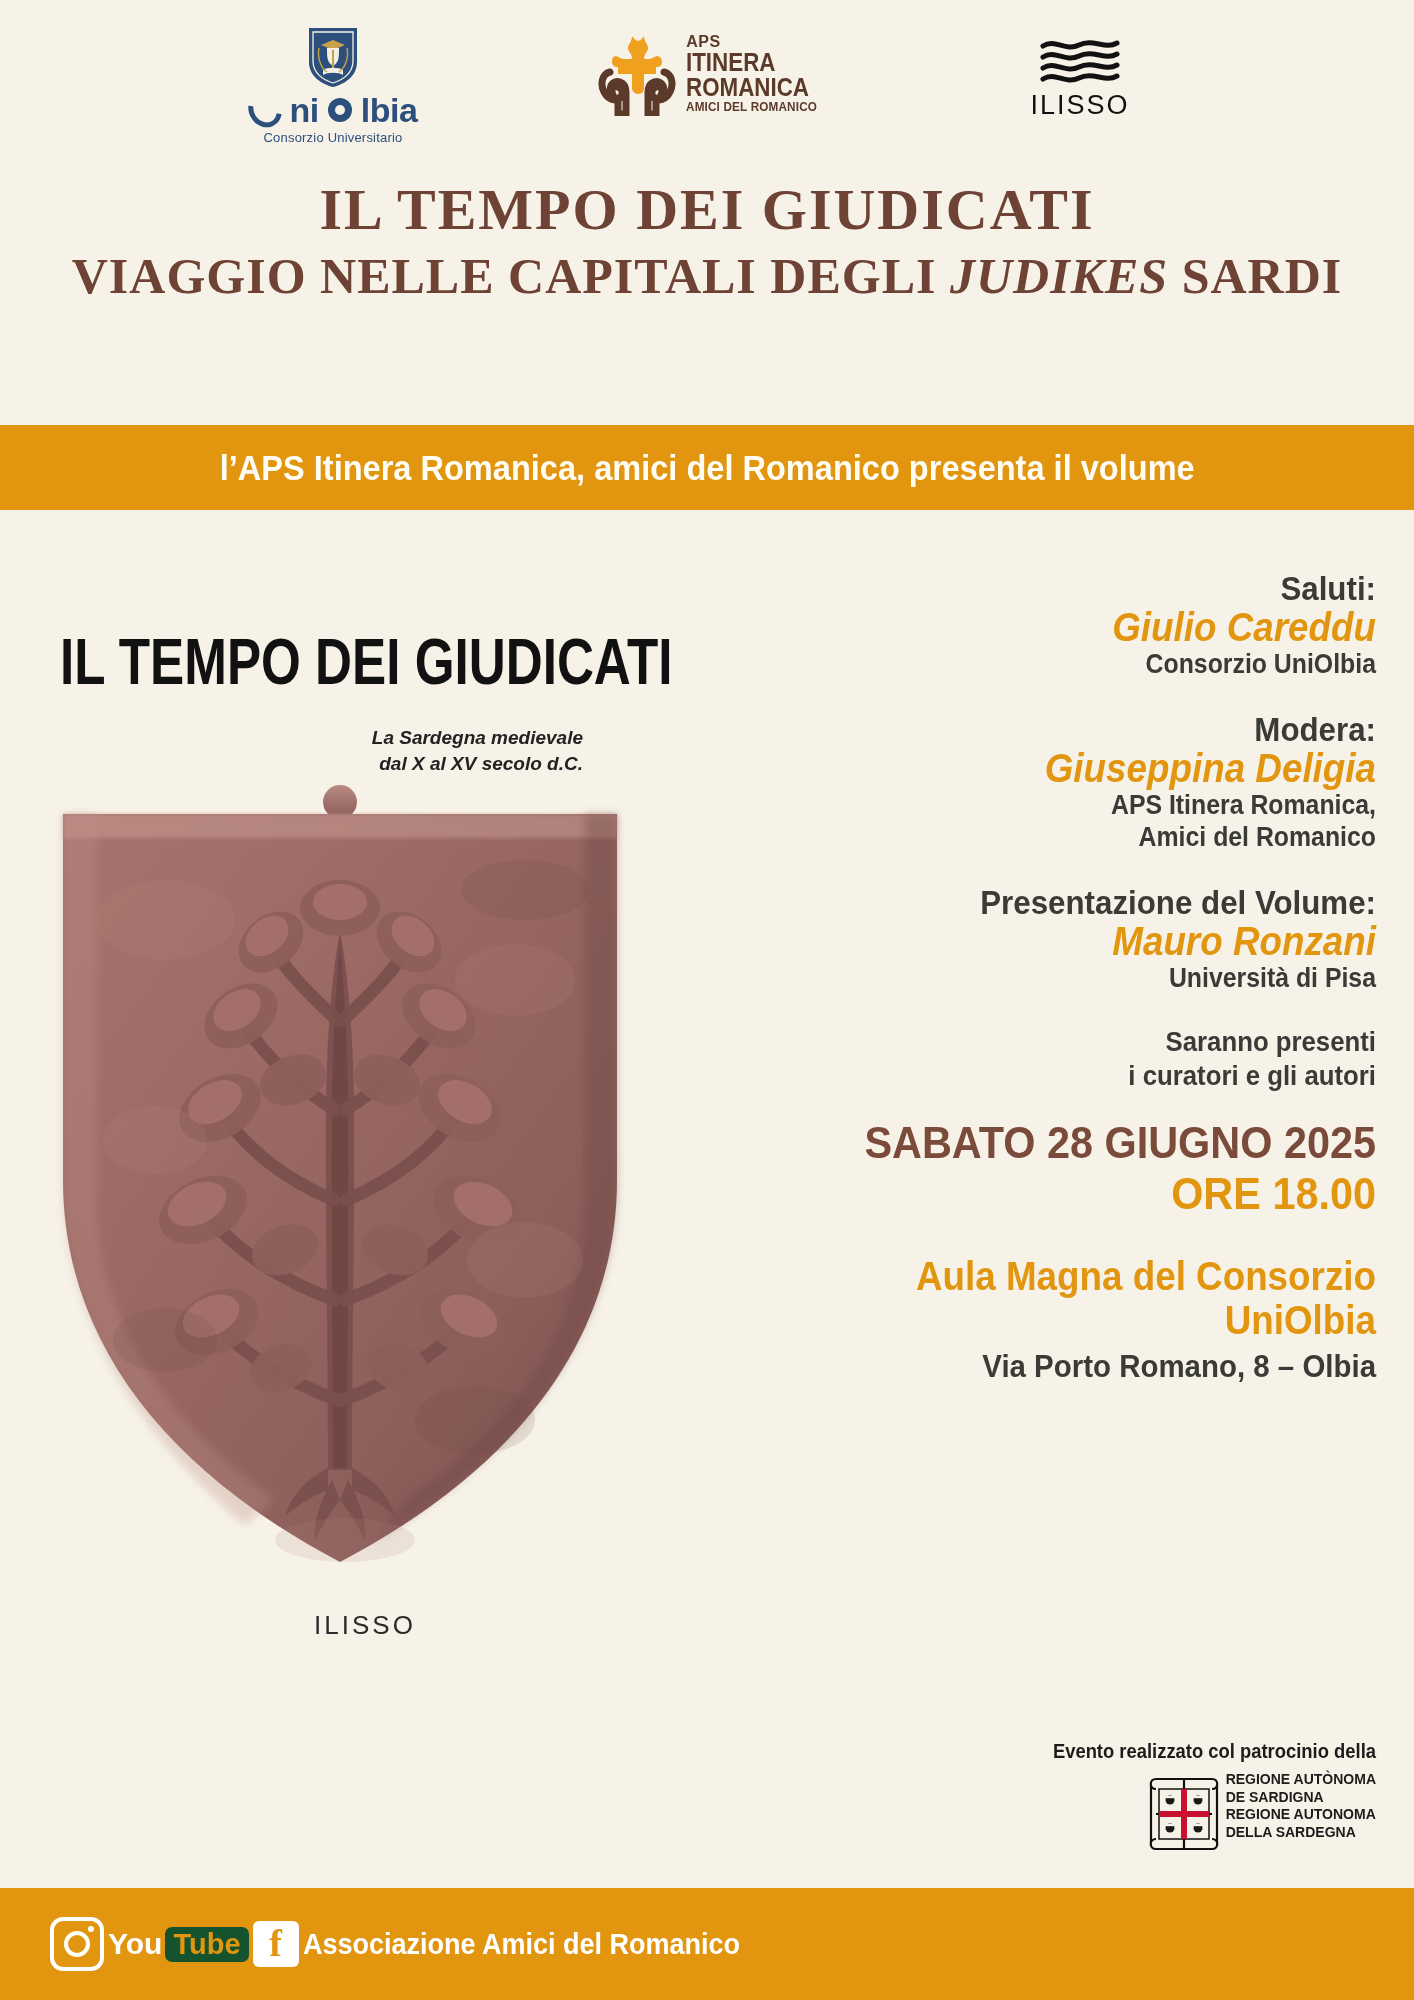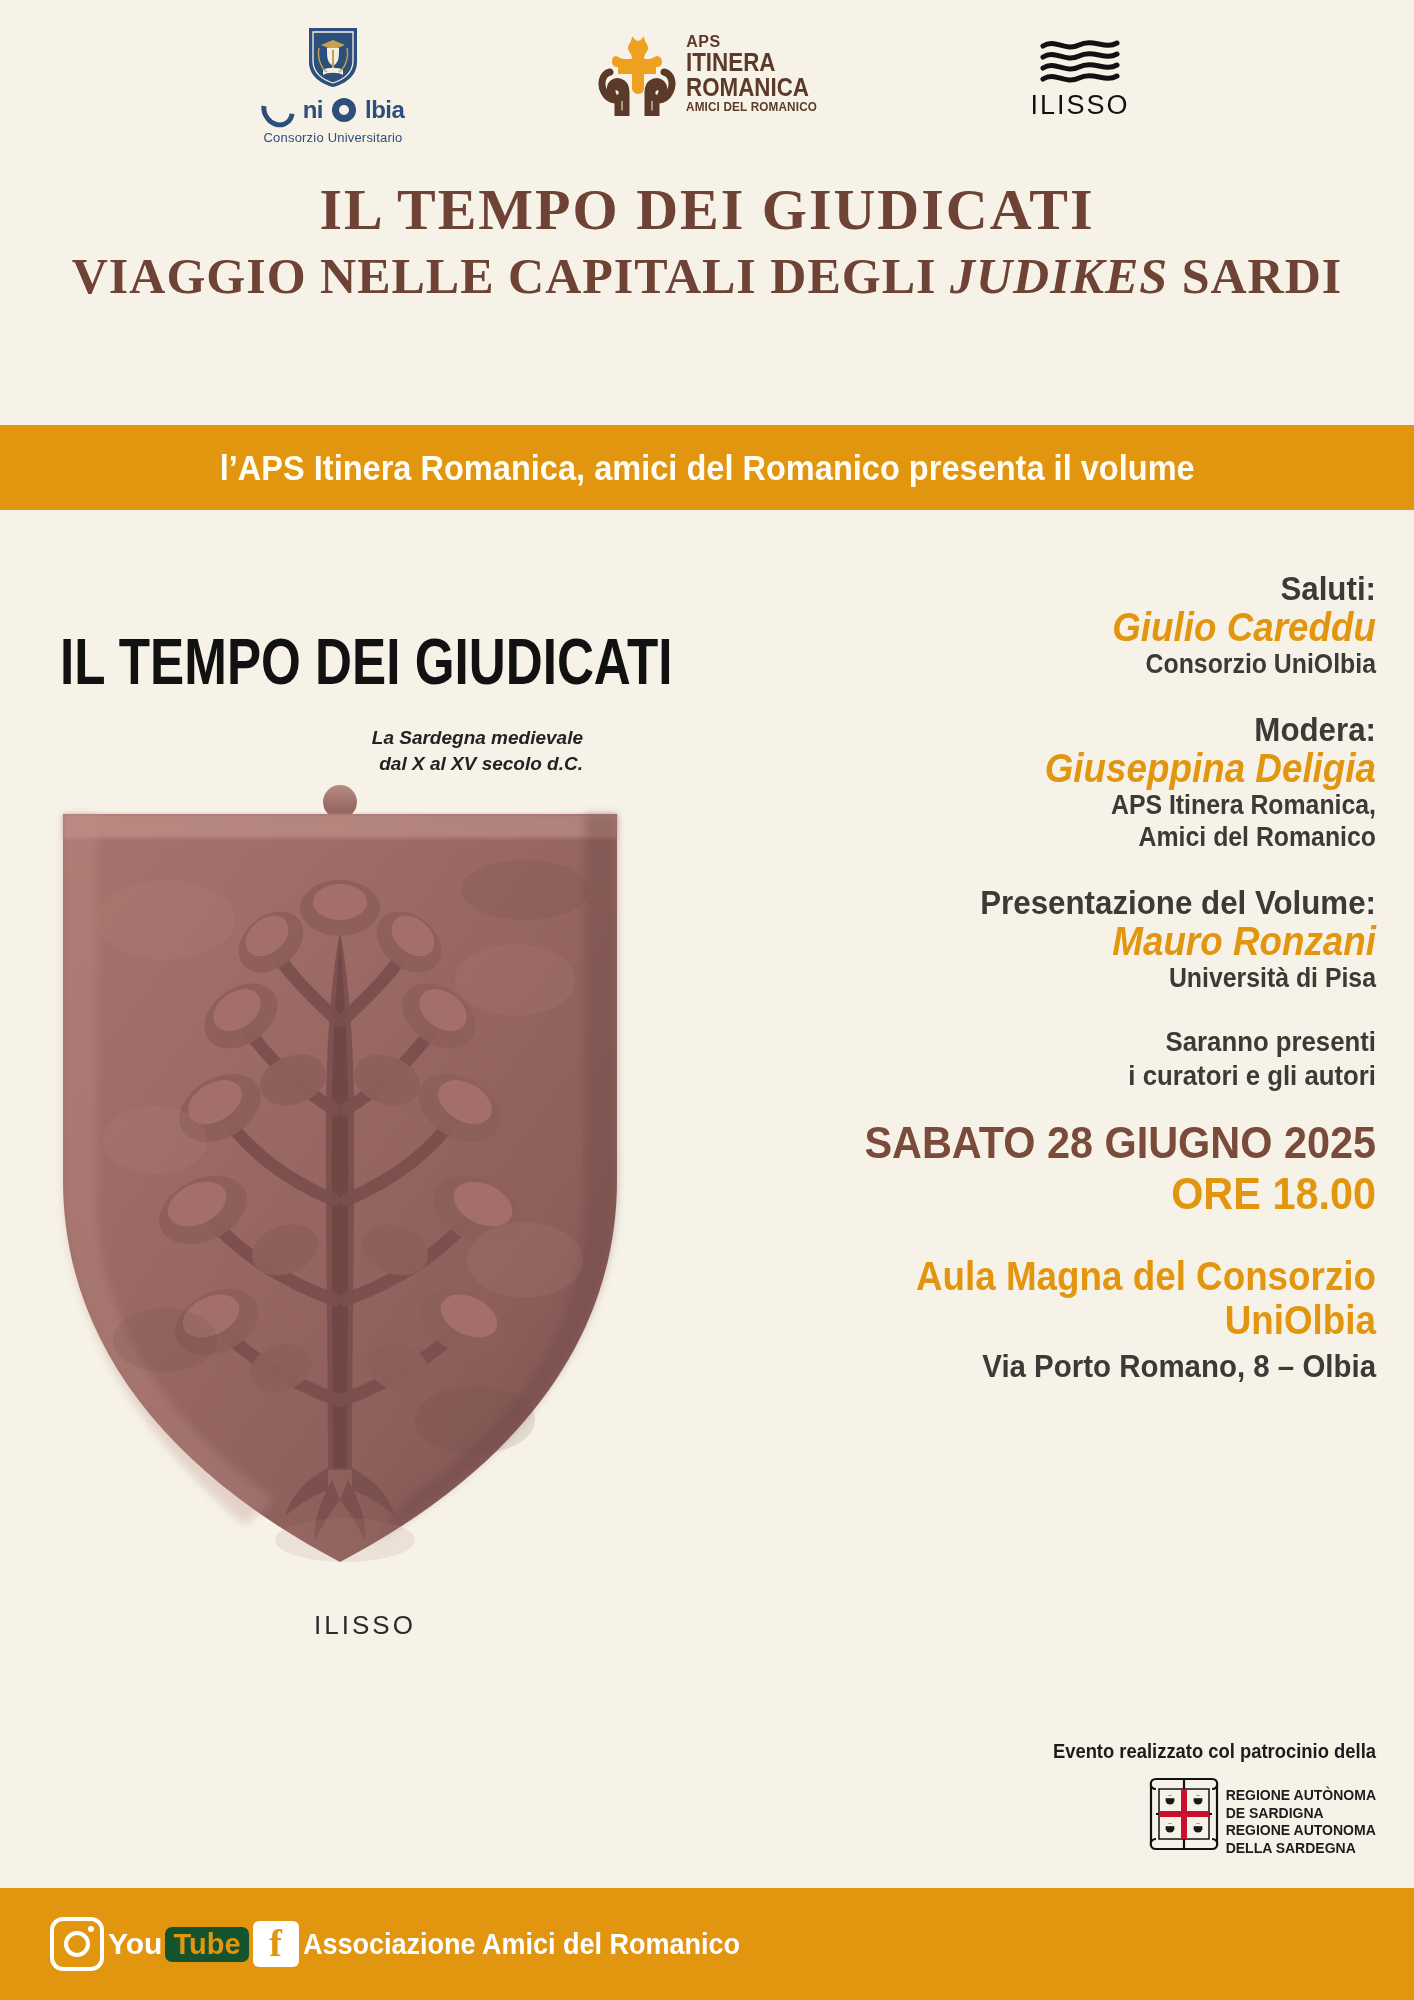--- a/index.html
+++ b/index.html
@@ -13,21 +13,21 @@
 
   
   .logos { position:absolute; top:0; left:0; width:1414px; height:175px; }
   .logo { position:absolute; display:flex; flex-direction:column; align-items:center; }
   #logo-uniolbia { left:233px; top:26px; width:200px; }
   #logo-itinera  { left:570px; top:32px; width:290px; }
   #logo-ilisso   { left:990px; top:38px; width:180px; }
 
   .shield-uo { width:52px; height:62px; position:relative; }
   .shield-uo svg { display:block; }
-  .uo-word { margin-top:4px; font-weight:bold; font-size:24px; color:#2D4F7C;
+  .uo-word { margin-top:4px; font-weight:bold; font-size:34px; color:#2D4F7C;
              letter-spacing:-0.5px; line-height:1; display:flex; align-items:center;gap:8px; }
   .uo-word .cres { display:inline-block; width:22px; height:26px; border:5px solid #2D4F7C;
                    border-radius:50%; border-right-color:transparent; border-top-color:transparent;
                    transform:rotate(-35deg); margin-right:1px; }
   .uo-dot { display:inline-block; width:24px; height:24px; border-radius:50%;
             background:#2D4F7C; position:relative; margin:0 1px; }
   .uo-dot:after { content:""; position:absolute; left:7px; top:7px; width:10px; height:10px;
             border-radius:50%; background:#F6F2E7; }
   .uo-sub { font-size:13px; color:#2D4F7C; margin-top:2px; letter-spacing:0.2px; }
 
@@ -96,21 +96,21 @@
            transform:scaleX(.92); transform-origin:right center; line-height:1.15; }
   .venue { font-size:40px; font-weight:bold; color:#E2950F; margin-top:34px;
            transform:scaleX(.92); transform-origin:right center; line-height:1.1; }
   .addr  { font-size:32px; font-weight:bold; color:#3A3A37; margin-top:6px;
            transform:scaleX(.92); transform-origin:right center; }
 
   
   .patron { position:absolute; right:38px; top:1740px; width:560px; text-align:right; }
   .patron-lbl { font-size:20px; font-weight:bold; color:#1C1C1C;
                 transform:scaleX(.92); transform-origin:right center; }
-  .patron-row { display:flex; justify-content:flex-end; align-items:flex-end; gap:3px; margin-top:8px; }
+  .patron-row { display:flex; justify-content:flex-end; align-items:flex-start; gap:3px; margin-top:8px; }
   .rs-emblem { width:78px; height:86px; }
   .rs-text { text-align:left; font-size:14px; font-weight:bold; color:#1C1C1C; line-height:1.25; }
 
   
   .footer { position:absolute; left:0; bottom:0; width:1414px; height:112px;
             background:#E2950F; display:flex; align-items:center;
             justify-content:space-between; padding:0 50px; box-sizing:border-box; }
   .social { display:flex; align-items:center; gap:4px; }
   .ig-icon { width:46px; height:46px; border:4px solid #fff; border-radius:13px; position:relative; }
   .ig-icon:before { content:""; position:absolute; left:10px; top:10px; width:18px; height:18px;

